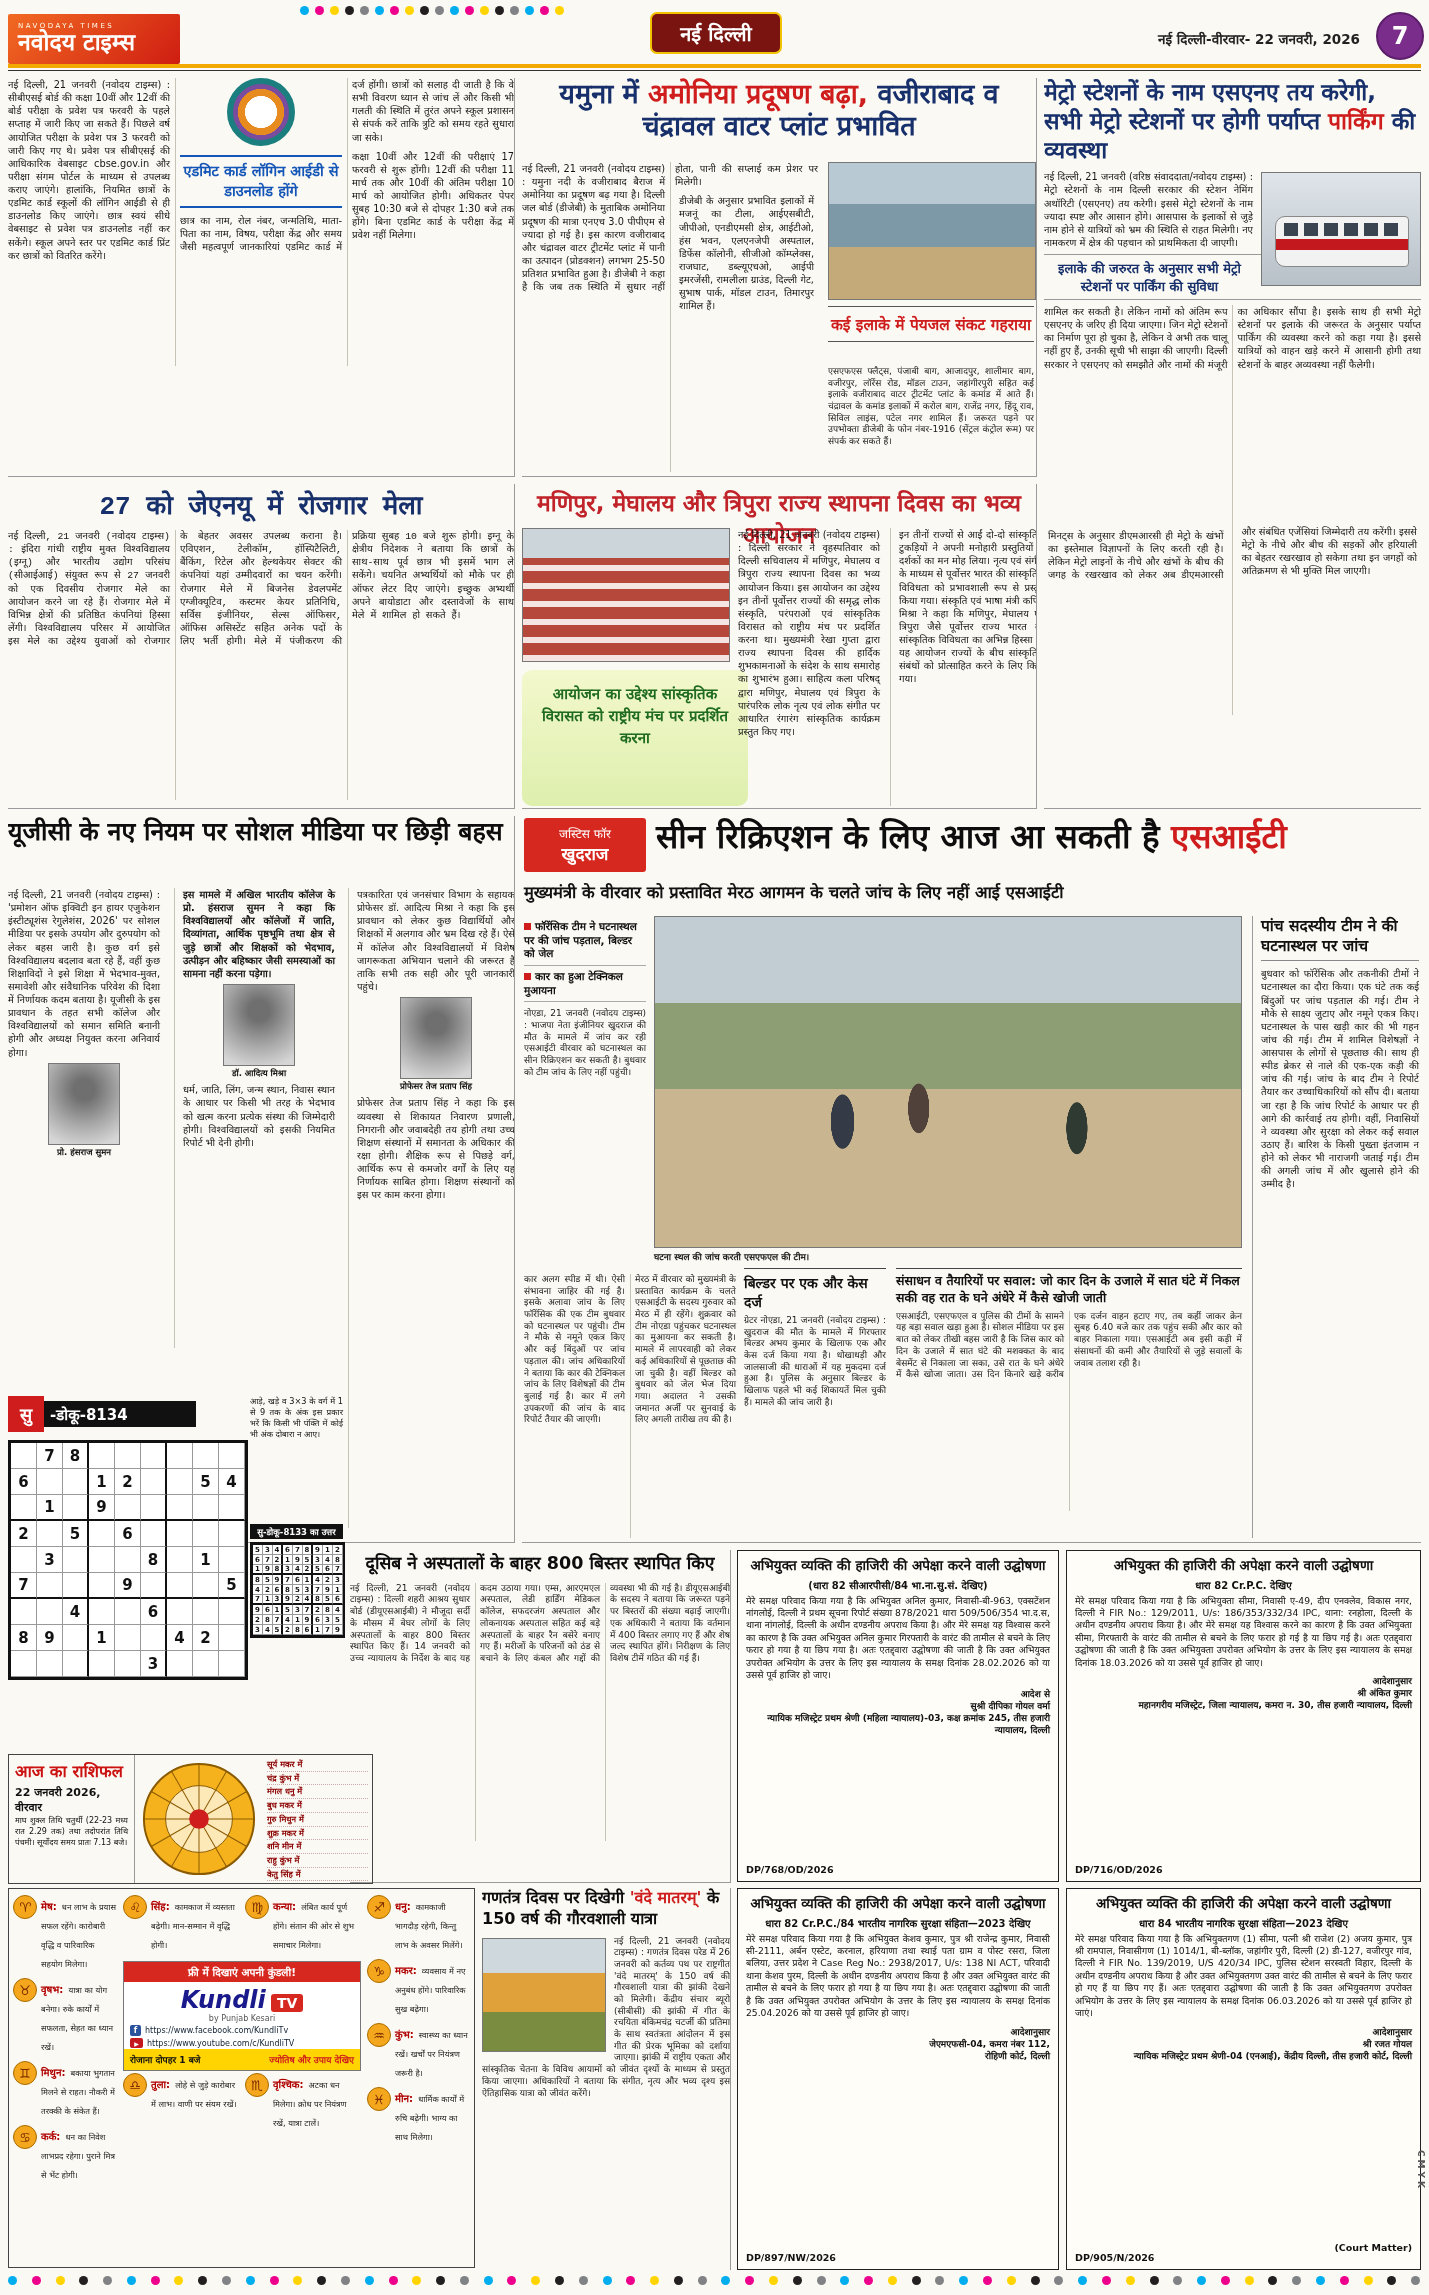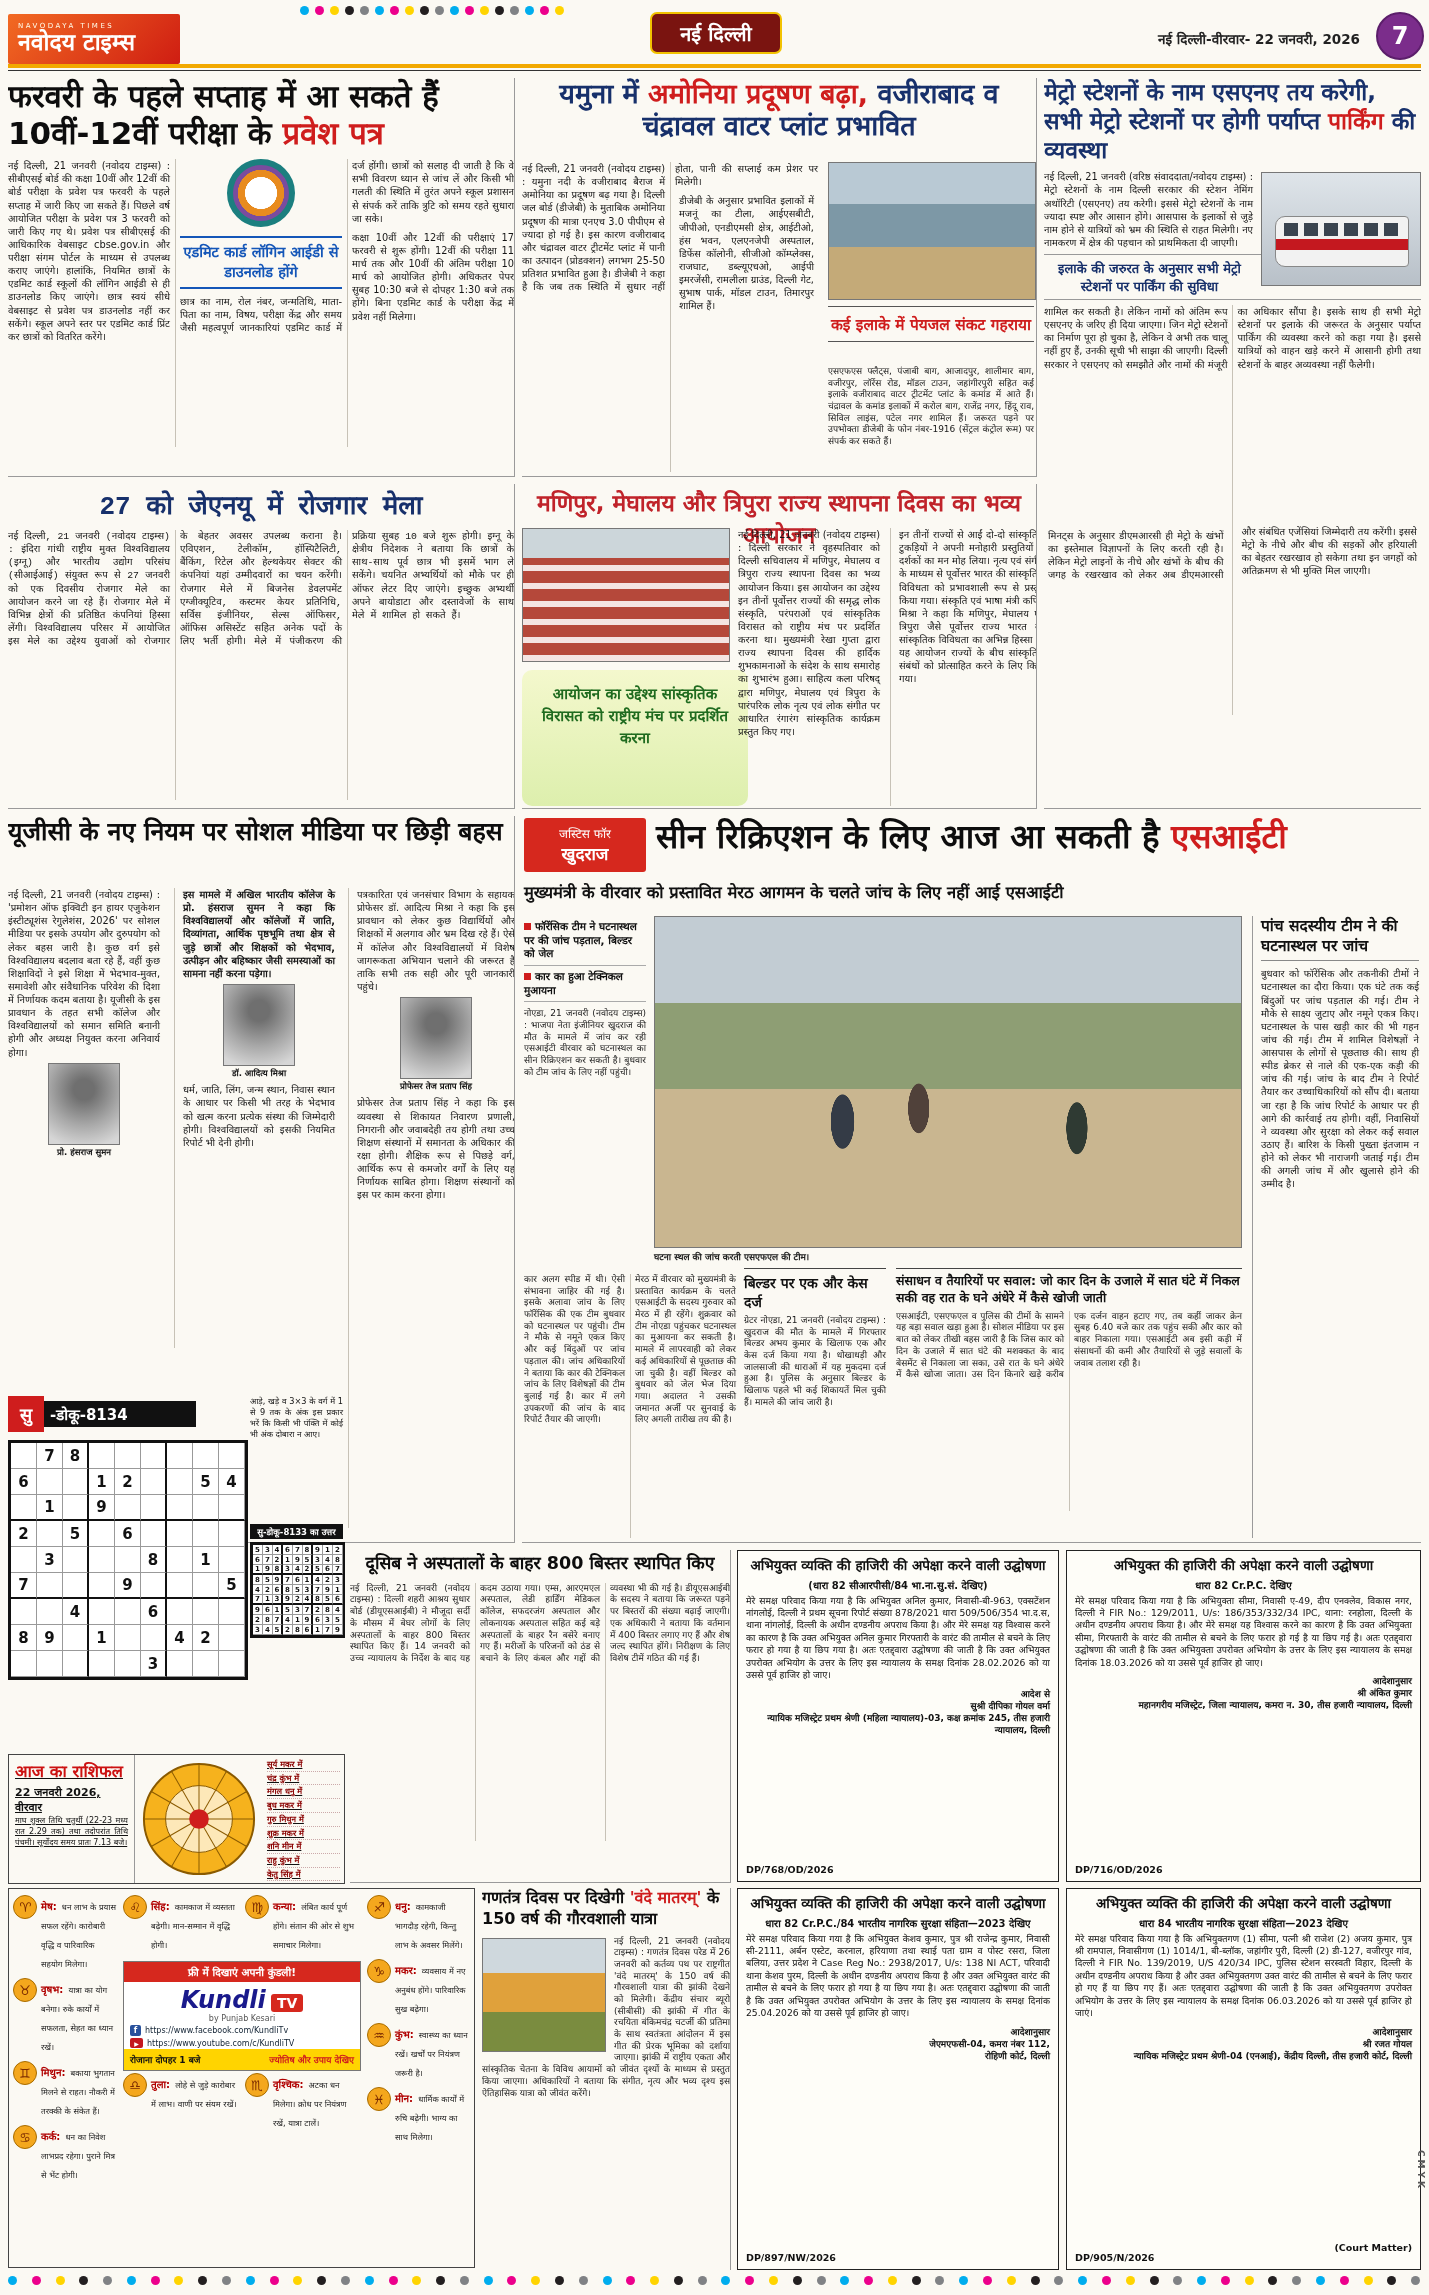--- a/index.html
+++ b/index.html
@@ -122,23 +122,20 @@
 
   <div class="abs" style="left:1020px;top:30px;width:340px;text-align:right;font-weight:bold;font-size:13.5px;color:#222;">नई दिल्ली-वीरवार- 22 जनवरी, 2026</div>
 
   <div class="abs" style="left:1376px;top:12px;width:44px;height:44px;border-radius:50%;background:#7b2d8b;color:#fff;
        display:flex;align-items:center;justify-content:center;font-size:24px;font-weight:bold;border:2px solid #5c1e6b;">7</div>
 
   <div class="abs" style="left:8px;top:64px;width:1413px;height:4px;background:#f2a900;"></div>
   <div class="abs" style="left:8px;top:70px;width:1413px;height:1px;background:#333;"></div>
 
   <section class="abs art bR bB" style="left:8px;top:78px;width:506px;height:398px;">
-    <h1 class="hl hl-a1" style="margin:0 0 8px;">
-      <span>फरवरी के पहले सप्ताह में आ सकते हैं 10वीं-12वीं परीक्षा के </span><span class="red">प्रवेश पत्र</span>
-    </h1>
     <div class="bodytxt cols3" style="height:288px;">
       <p style="margin:0;">नई दिल्ली, 21 जनवरी (नवोदय टाइम्स) : सीबीएसई बोर्ड की कक्षा 10वीं और 12वीं की बोर्ड परीक्षा के प्रवेश पत्र फरवरी के पहले सप्ताह में जारी किए जा सकते हैं। पिछले वर्ष आयोजित परीक्षा के प्रवेश पत्र 3 फरवरी को जारी किए गए थे। प्रवेश पत्र सीबीएसई की आधिकारिक वेबसाइट cbse.gov.in और परीक्षा संगम पोर्टल के माध्यम से उपलब्ध कराए जाएंगे। हालांकि, नियमित छात्रों के एडमिट कार्ड स्कूलों की लॉगिन आईडी से ही डाउनलोड किए जाएंगे। छात्र स्वयं सीधे वेबसाइट से प्रवेश पत्र डाउनलोड नहीं कर सकेंगे। स्कूल अपने स्तर पर एडमिट कार्ड प्रिंट कर छात्रों को वितरित करेंगे।</p>
       <div style="text-align:center;margin:6px 0;">
         <span style="display:inline-block;width:56px;height:56px;border-radius:50%;border:6px solid #1b7f7f;
               background:radial-gradient(circle,#fff 40%,#e88b1e 41%,#e88b1e 58%,#7a4c9e 59%);"></span>
       </div>
       <div class="subbox-blue">एडमिट कार्ड लॉगिन आईडी से डाउनलोड होंगे</div>
       <p style="margin:0 0 6px;">छात्र का नाम, रोल नंबर, जन्मतिथि, माता-पिता का नाम, विषय, परीक्षा केंद्र और समय जैसी महत्वपूर्ण जानकारियां एडमिट कार्ड में दर्ज होंगी। छात्रों को सलाह दी जाती है कि वे सभी विवरण ध्यान से जांच लें और किसी भी गलती की स्थिति में तुरंत अपने स्कूल प्रशासन से संपर्क करें ताकि त्रुटि को समय रहते सुधारा जा सके।</p>
       <p style="margin:0;">कक्षा 10वीं और 12वीं की परीक्षाएं 17 फरवरी से शुरू होंगी। 12वीं की परीक्षा 11 मार्च तक और 10वीं की अंतिम परीक्षा 10 मार्च को आयोजित होगी। अधिकतर पेपर सुबह 10:30 बजे से दोपहर 1:30 बजे तक होंगे। बिना एडमिट कार्ड के परीक्षा केंद्र में प्रवेश नहीं मिलेगा।</p>
     </div>
@@ -465,21 +462,21 @@
     <div class="nsub">धारा 82 Cr.P.C. देखिए</div>
     <p class="nbody" style="margin:0;">मेरे समक्ष परिवाद किया गया है कि अभियुक्ता सीमा, निवासी ए-49, दीप एनक्लेव, विकास नगर, दिल्ली ने FIR No.: 129/2011, U/s: 186/353/332/34 IPC, थाना: रनहोला, दिल्ली के अधीन दण्डनीय अपराध किया है। और मेरे समक्ष यह विश्वास करने का कारण है कि उक्त अभियुक्ता सीमा, गिरफ्तारी के वारंट की तामील से बचने के लिए फरार हो गई है या छिप गई है। अतः एतद्द्वारा उद्घोषणा की जाती है कि उक्त अभियुक्ता उपरोक्त अभियोग के उत्तर के लिए इस न्यायालय के समक्ष दिनांक 18.03.2026 को या उससे पूर्व हाजिर हो जाए।</p>
     <div class="nsign">
       <div>आदेशानुसार</div>
       <div>श्री अंकित कुमार</div>
       <div>महानगरीय मजिस्ट्रेट, जिला न्यायालय, कमरा न. 30, तीस हजारी न्यायालय, दिल्ली</div>
     </div>
     <div class="dp">DP/716/OD/2026</div>
   </section>
 
-  <section class="abs art" style="left:8px;top:1754px;width:337px;height:130px;border:1.5px solid #444;box-sizing:border-box;display:flex;text-decoration:underline;">
+  <section class="abs art" style="left:8px;top:1754px;width:365px;height:130px;border:1.5px solid #444;box-sizing:border-box;display:flex;">
     <div style="width:126px;border-right:1px solid #999;padding:4px 6px;box-sizing:border-box;">
       <div style="color:#cc1111;font-weight:bold;font-size:16.5px;">आज का राशिफल</div>
       <div style="font-weight:bold;font-size:11px;margin:2px 0;">22 जनवरी 2026, वीरवार</div>
       <div style="font-size:8px;line-height:1.35;text-align:justify;">माघ शुक्ल तिथि चतुर्थी (22-23 मध्य रात 2.29 तक) तथा तदोपरांत तिथि पंचमी। सूर्योदय समय प्रातः 7.13 बजे।</div>
     </div>
     <div style="width:128px;display:flex;align-items:center;justify-content:center;">
       <svg width="118" height="118" viewBox="0 0 120 120">
         <circle cx="60" cy="60" r="56" fill="#f6b21d" stroke="#8a5a00" stroke-width="2"></circle>
         <circle cx="60" cy="60" r="34" fill="#fde8b8" stroke="#8a5a00"></circle>
         <g stroke="#8a5a00" stroke-width="1">

